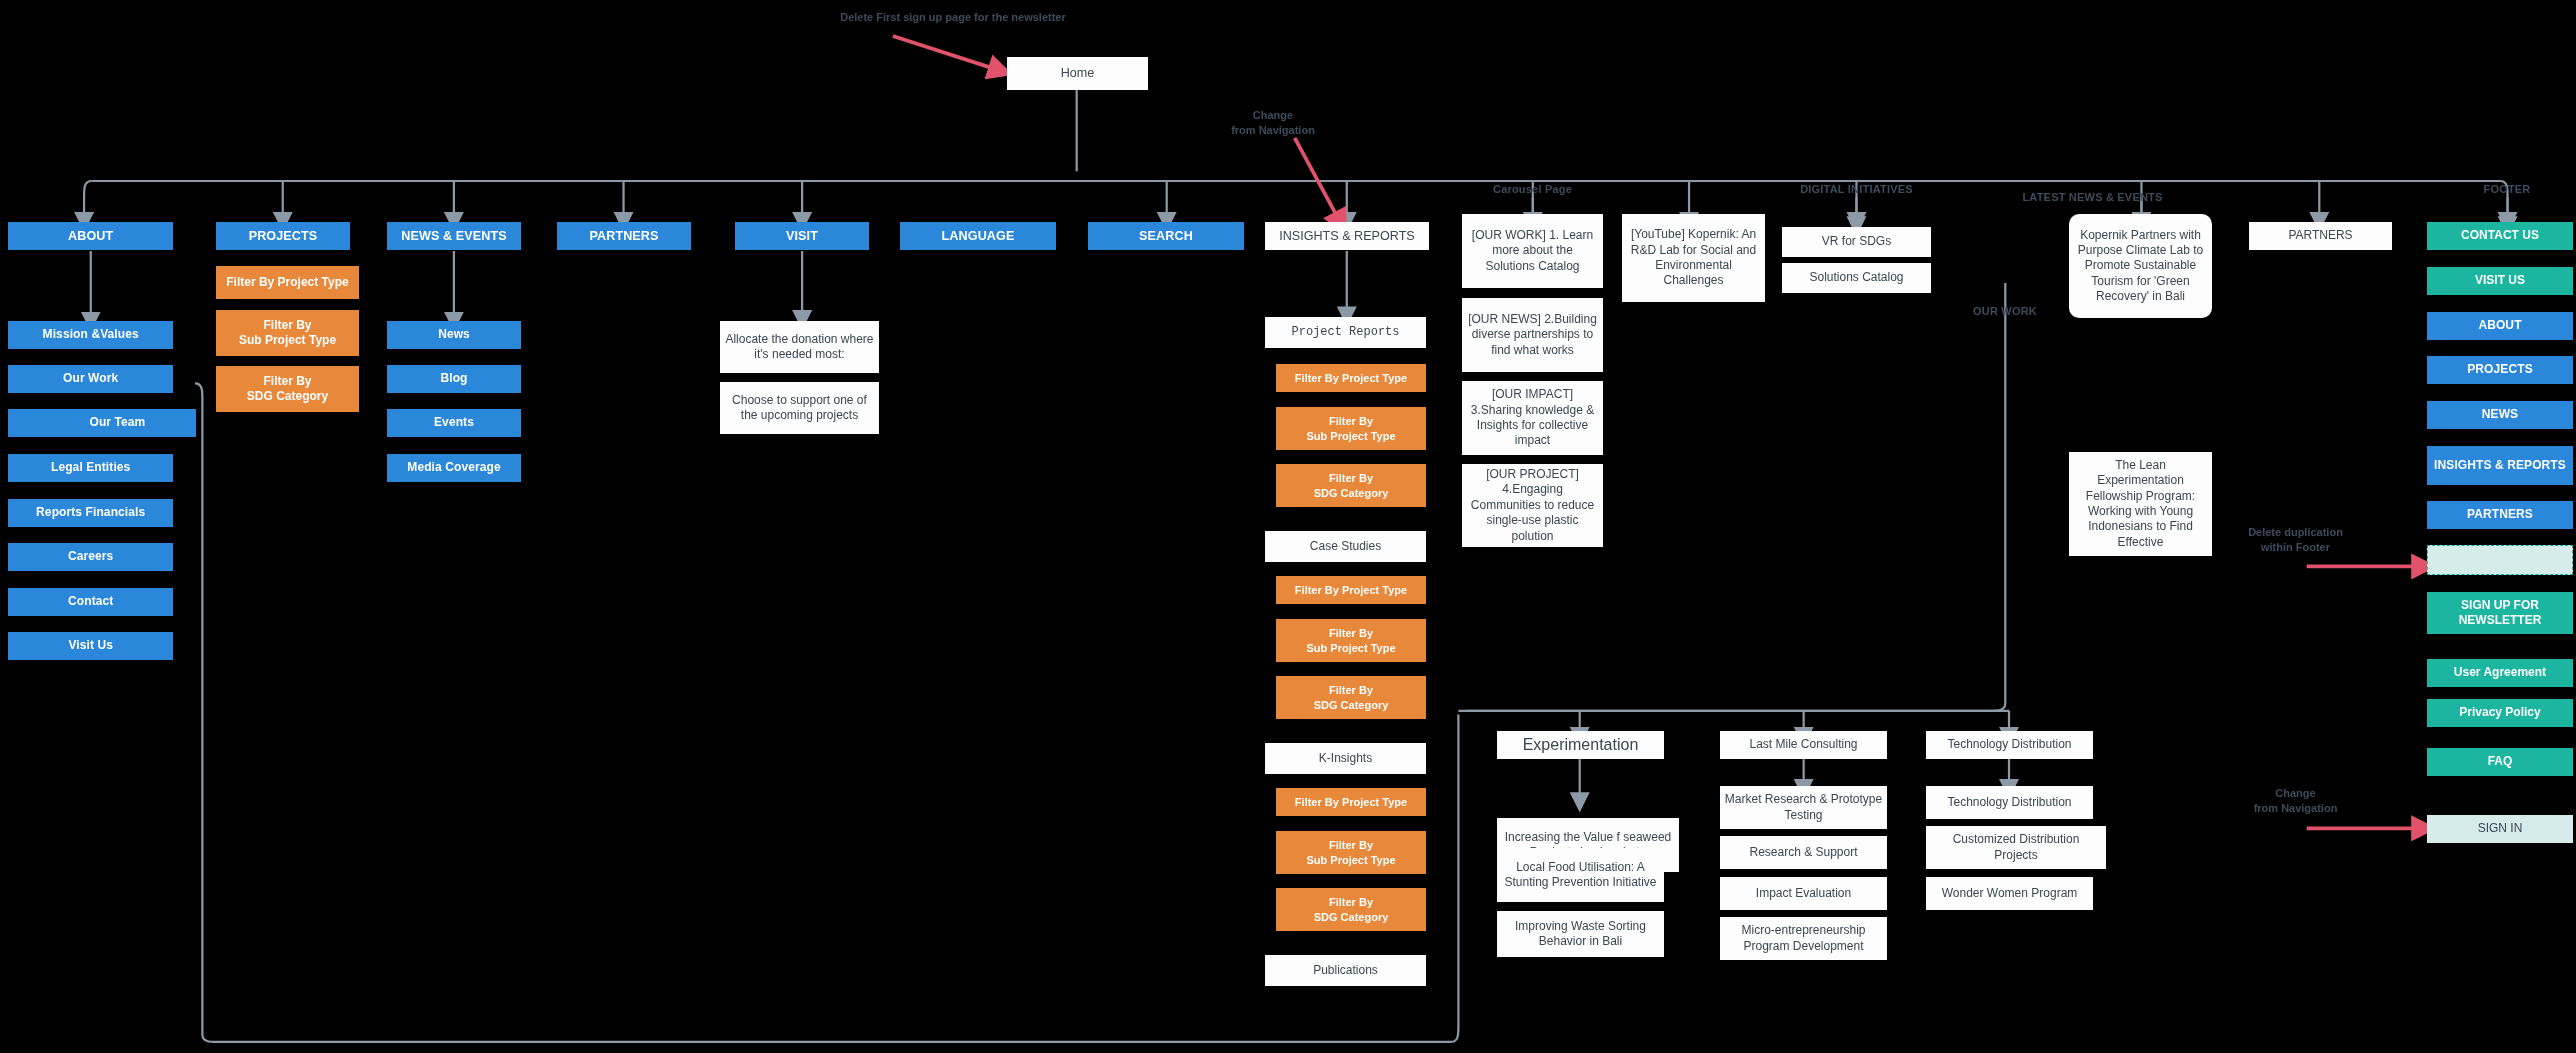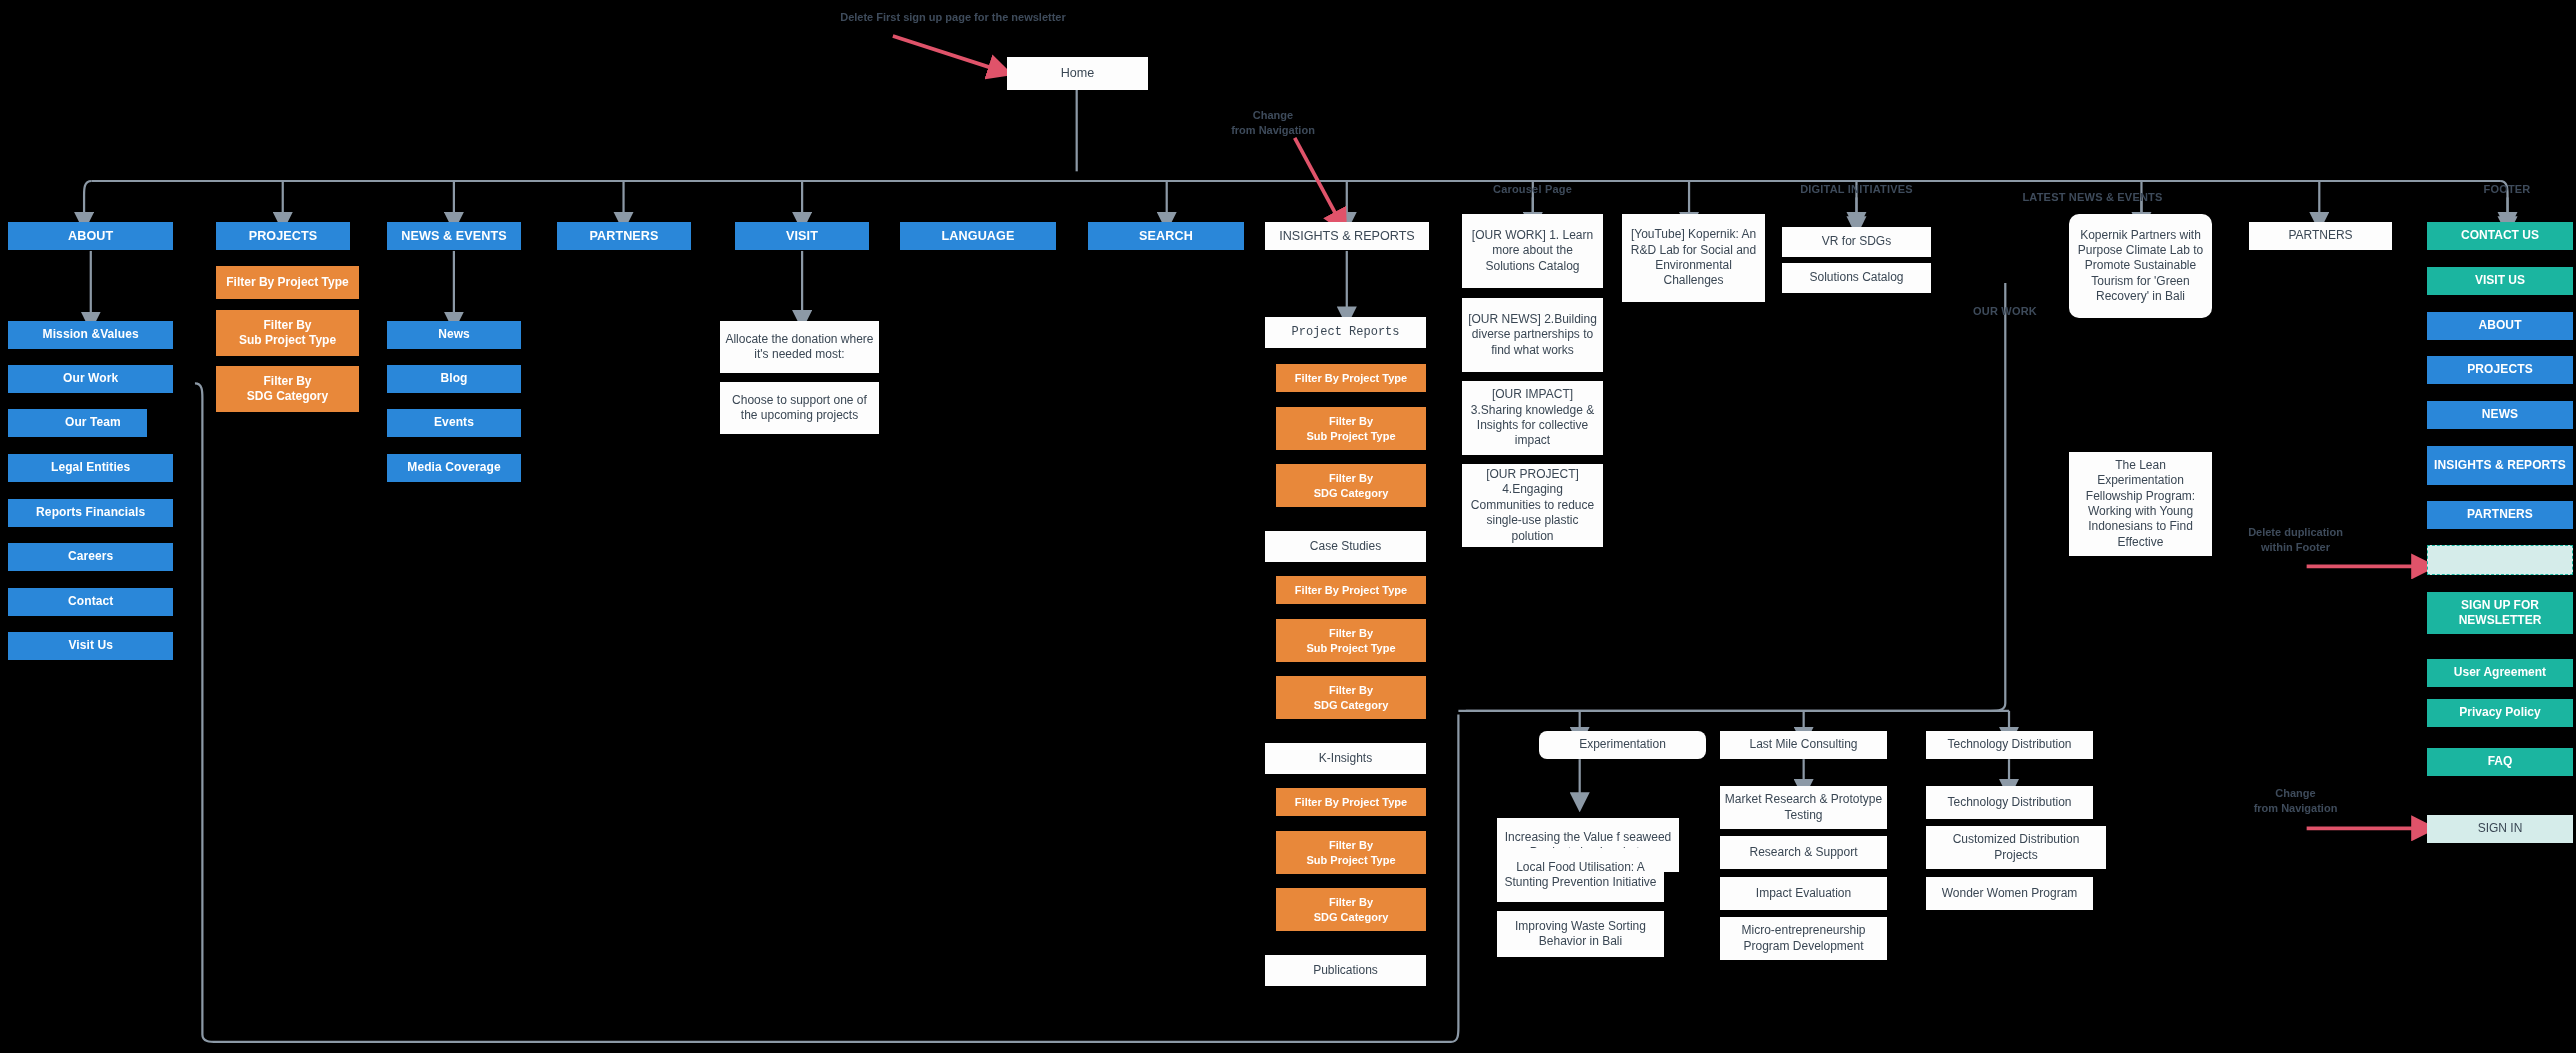--- a/index.html
+++ b/index.html
@@ -180,21 +180,21 @@
   <div class="node n-blue" style="left:216px;top:222px;width:134px;height:28px;font-size:12.6px;">PROJECTS</div>
   <div class="node n-blue" style="left:387px;top:222px;width:134px;height:28px;font-size:12.6px;">NEWS &amp; EVENTS</div>
   <div class="node n-blue" style="left:557px;top:222px;width:134px;height:28px;font-size:12.6px;">PARTNERS</div>
   <div class="node n-blue" style="left:735px;top:222px;width:134px;height:28px;font-size:12.6px;">VISIT</div>
   <div class="node n-blue" style="left:900px;top:222px;width:156px;height:28px;font-size:12.6px;">LANGUAGE</div>
   <div class="node n-blue" style="left:1088px;top:222px;width:156px;height:28px;font-size:12.6px;">SEARCH</div>
   <div class="node n-white" style="left:1265px;top:222px;width:164px;height:28px;font-size:12.6px;">INSIGHTS &amp; REPORTS</div>
 
   <div class="node n-blue" style="left:8.2px;top:321px;width:165px;height:28px;font-size:12px;">Mission &amp;Values</div>
   <div class="node n-blue" style="left:8.2px;top:365px;width:165px;height:28px;font-size:12px;">Our Work</div>
-  <div class="node n-blue" style="left:8.2px;top:409px;width:139px;height:28px;font-size:12px;padding-left:35px;">Our Team</div>
+  <div class="node n-blue" style="left:8.2px;top:409px;width:188px;height:28px;font-size:12px;padding-left:35px;">Our Team</div>
   <div class="node n-blue" style="left:8.2px;top:454px;width:165px;height:28px;font-size:12px;">Legal Entities</div>
   <div class="node n-blue" style="left:8.2px;top:499px;width:165px;height:28px;font-size:12px;">Reports Financials</div>
   <div class="node n-blue" style="left:8.2px;top:543px;width:165px;height:28px;font-size:12px;">Careers</div>
   <div class="node n-blue" style="left:8.2px;top:588px;width:165px;height:28px;font-size:12px;">Contact</div>
   <div class="node n-blue" style="left:8.2px;top:632px;width:165px;height:28px;font-size:12px;">Visit Us</div>
 
   <div class="node n-orange" style="left:216px;top:266px;width:143px;height:33px;font-size:12px;">Filter By Project Type</div>
   <div class="node n-orange" style="left:216px;top:310px;width:143px;height:46px;font-size:12px;white-space:pre-line;">Filter By
 Sub Project Type</div>
   <div class="node n-orange" style="left:216px;top:366px;width:143px;height:46px;font-size:12px;white-space:pre-line;">Filter By
@@ -257,21 +257,21 @@
   <div class="node n-blue" style="left:2427px;top:401px;width:146px;height:28px;font-size:12px;">NEWS</div>
   <div class="node n-blue" style="left:2427px;top:446px;width:146px;height:39px;font-size:12px;">INSIGHTS &amp; REPORTS</div>
   <div class="node n-blue" style="left:2427px;top:501px;width:146px;height:28px;font-size:12px;">PARTNERS</div>
   <div class="node n-palebox" style="left:2427px;top:545px;width:146px;height:30px;font-size:12px;"></div>
   <div class="node n-teal" style="left:2427px;top:592px;width:146px;height:42px;font-size:12px;">SIGN UP FOR NEWSLETTER</div>
   <div class="node n-teal" style="left:2427px;top:650px;width:146px;height:28px;font-size:12px;margin-top:9px;">User Agreement</div>
   <div class="node n-teal" style="left:2427px;top:699px;width:146px;height:28px;font-size:12px;">Privacy Policy</div>
   <div class="node n-teal" style="left:2427px;top:748px;width:146px;height:28px;font-size:12px;">FAQ</div>
   <div class="node n-pale-solid" style="left:2427px;top:815px;width:146px;height:28px;font-size:12px;">SIGN IN</div>
 
-  <div class="node n-white" style="left:1539px;top:731px;width:167px;height:28px;font-size:12px;border-radius:8px;">Experimentation</div>
+  <div class="node n-white" style="left:1497px;top:731px;width:167px;height:28px;font-size:16px;">Experimentation</div>
   <div class="node n-white" style="left:1497px;top:818px;width:182px;height:54px;font-size:12px;">Increasing the Value f seaweed Products inn Lambata</div>
   <div class="node n-white" style="left:1497px;top:848px;width:167px;height:54px;font-size:12px;">Local Food Utilisation: A Stunting Prevention Initiative</div>
   <div class="node n-white" style="left:1497px;top:911px;width:167px;height:46px;font-size:12px;">Improving Waste Sorting Behavior in Bali</div>
 
   <div class="node n-white" style="left:1720px;top:731px;width:167px;height:28px;font-size:12px;">Last Mile Consulting</div>
   <div class="node n-white" style="left:1720px;top:786px;width:167px;height:43px;font-size:12px;">Market Research &amp; Prototype Testing</div>
   <div class="node n-white" style="left:1720px;top:836px;width:167px;height:33px;font-size:12px;">Research &amp; Support</div>
   <div class="node n-white" style="left:1720px;top:877px;width:167px;height:33px;font-size:12px;">Impact Evaluation</div>
   <div class="node n-white" style="left:1720px;top:917px;width:167px;height:43px;font-size:12px;">Micro-entrepreneurship Program Development</div>
 

